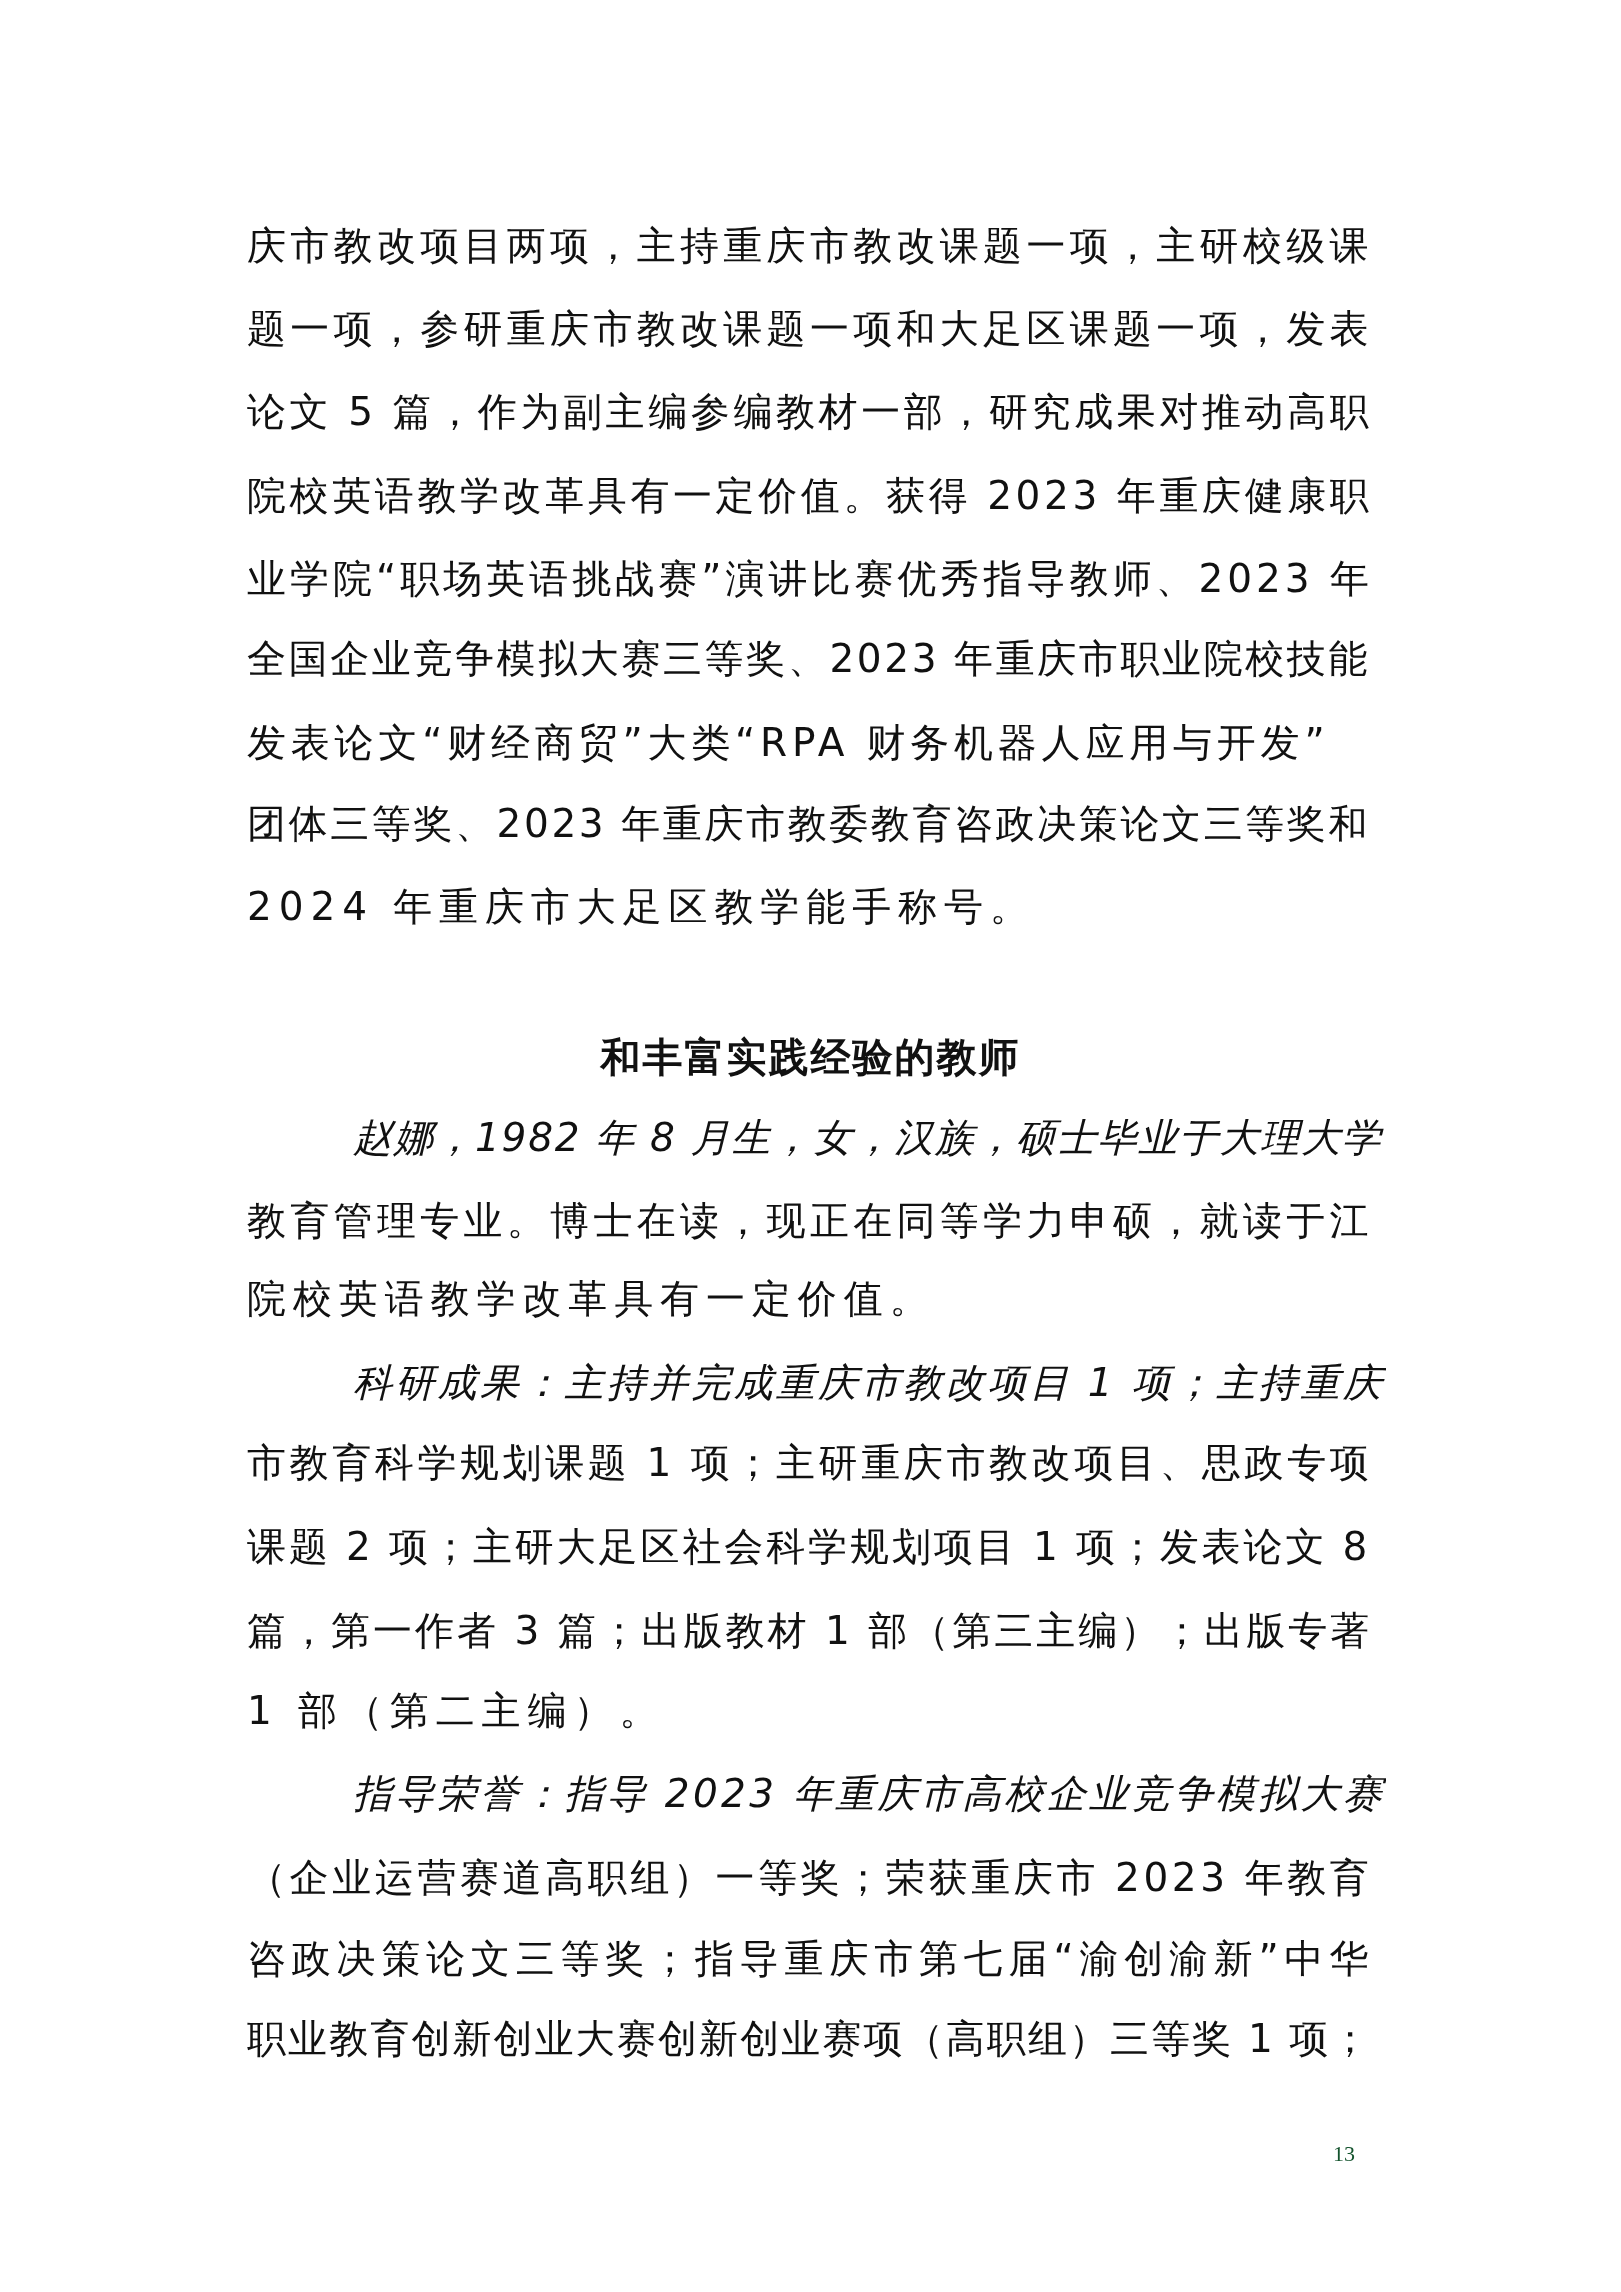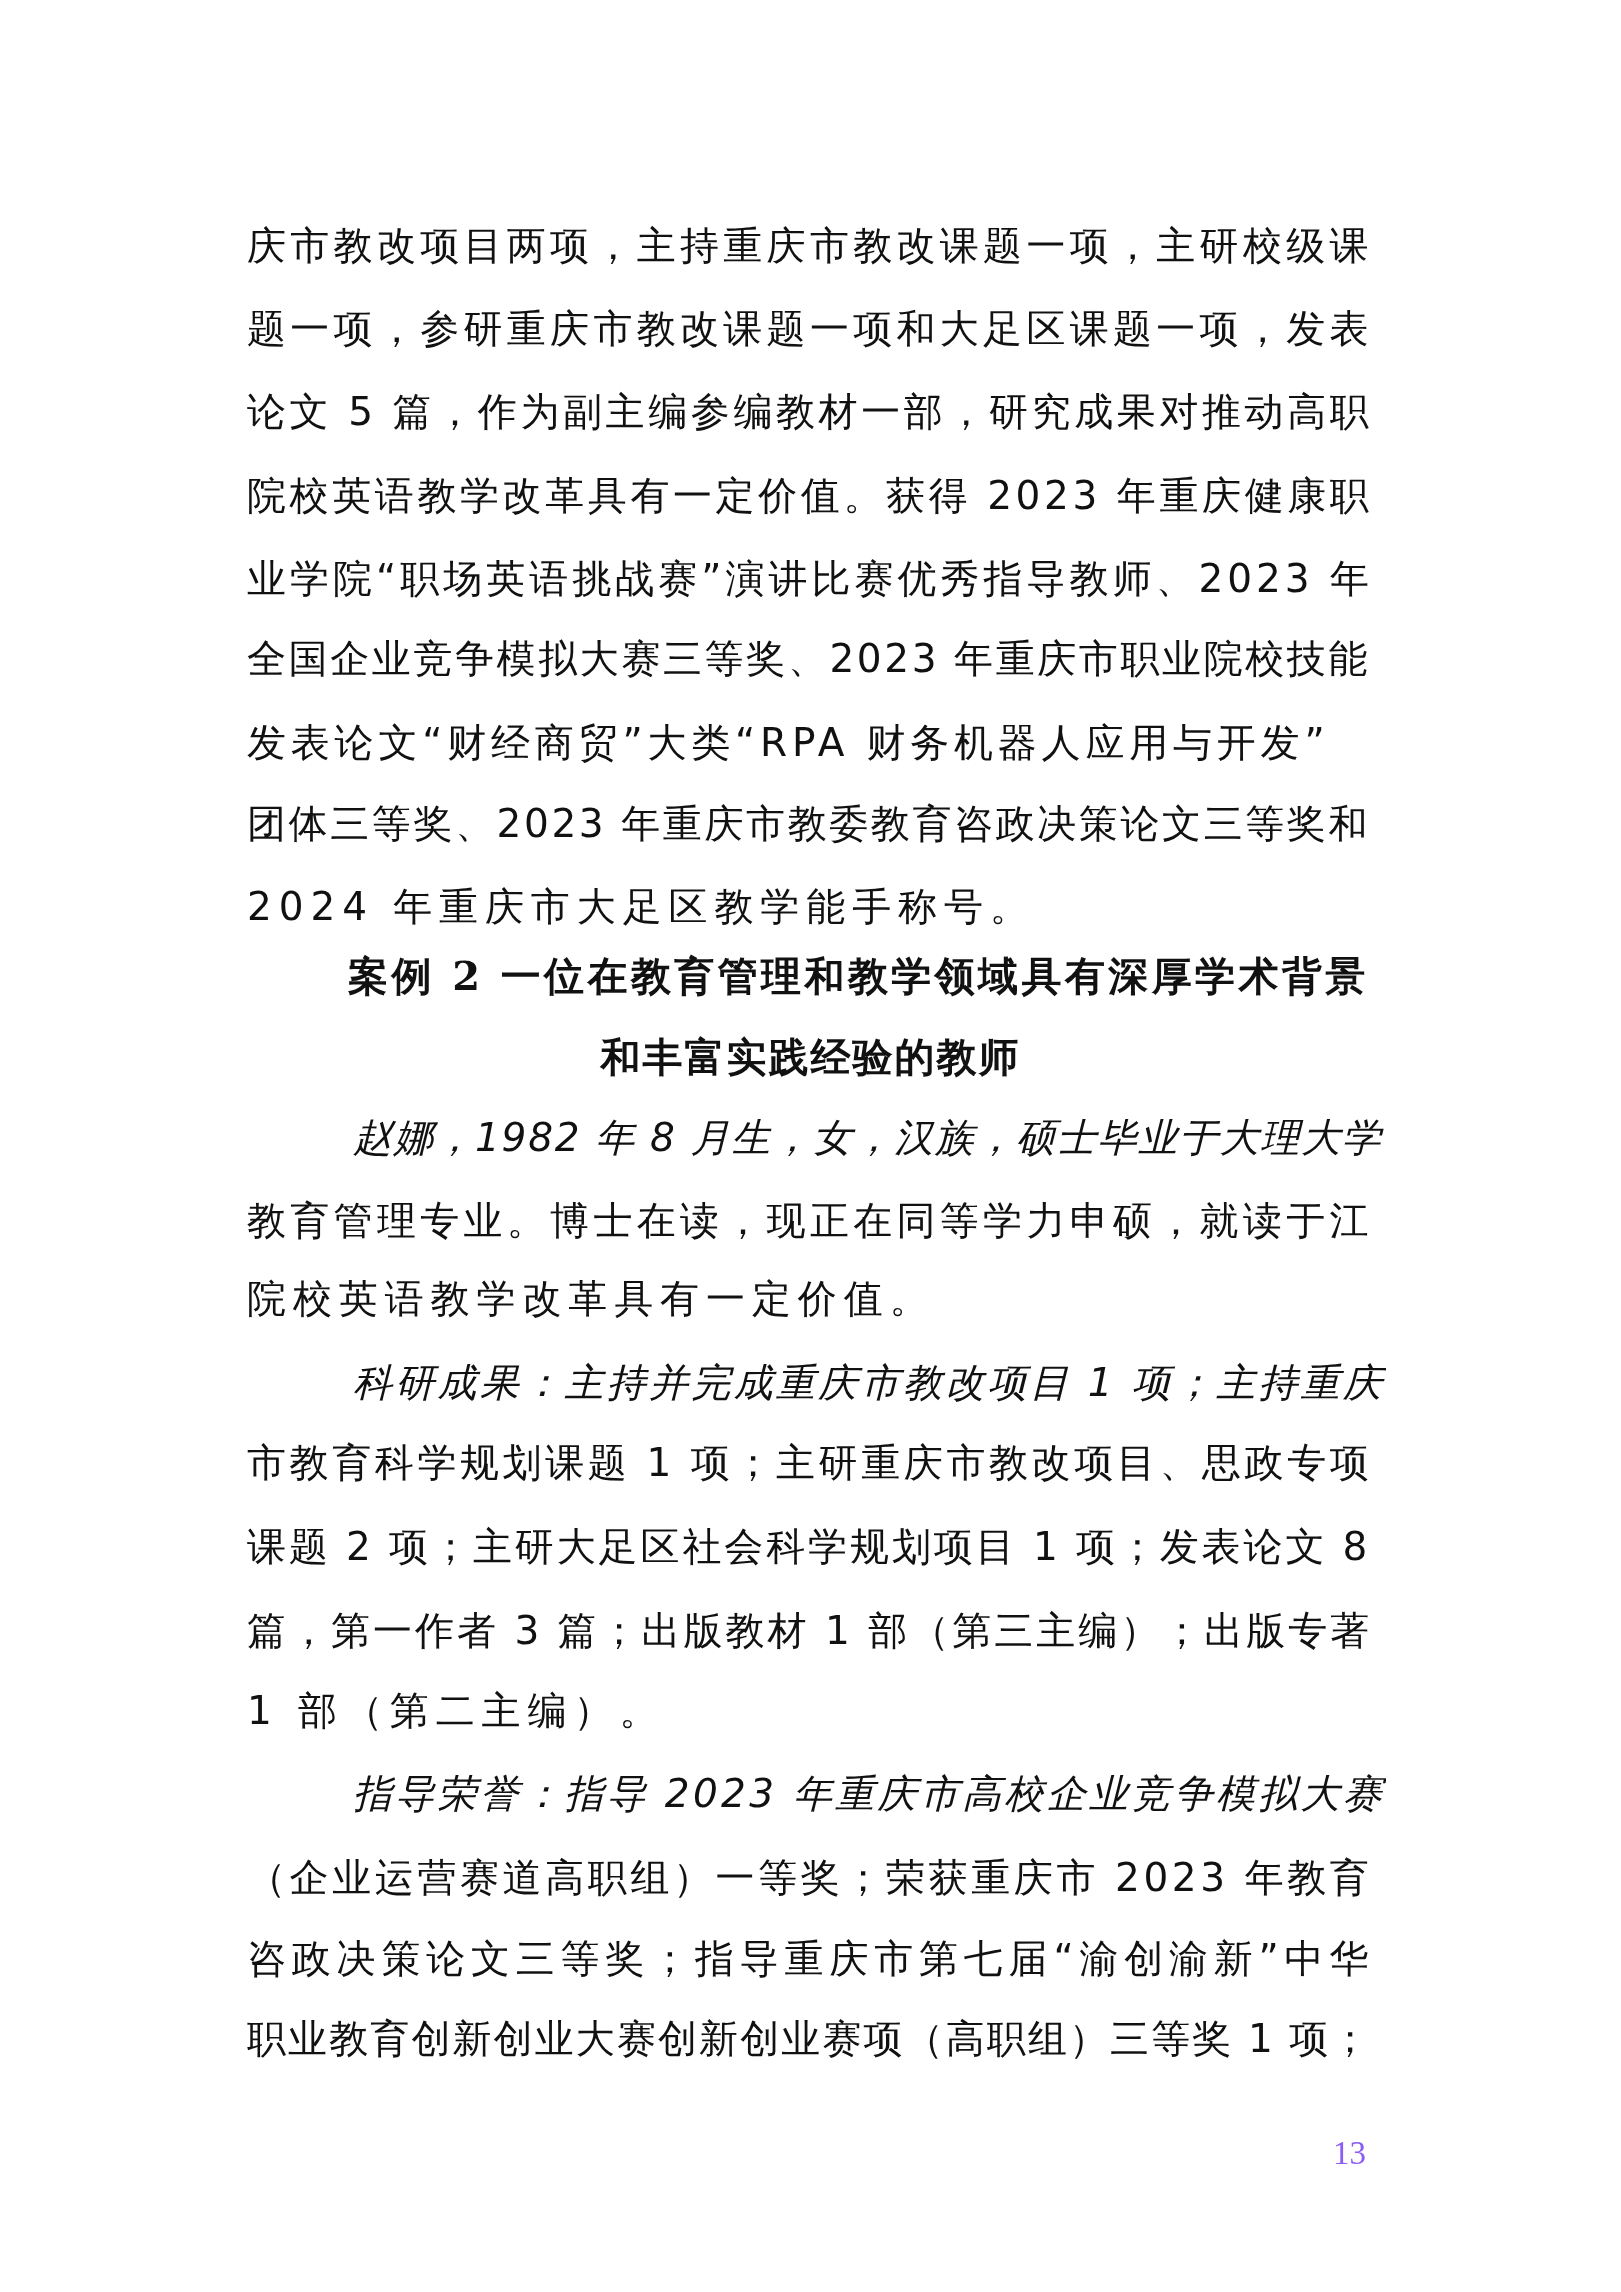--- a/index.html
+++ b/index.html
@@ -70,43 +70,42 @@
     }
     .heading.h2 {
       text-align: center;
       letter-spacing: 2px;
     }
     .page-number {
       position: absolute;
       left: 1333px;
       top: 2132px;
       font-family: "Liberation Serif", "DejaVu Serif", serif;
-      font-size: 33px;
+      font-size: 22px;
       line-height: 43px;
-      color: #8b5cf6;
+      color: #14532d;
     }
   </style>
 </head>
 <body>
 
 <div class="page">
 
   <section>
     <div class="line full" style="top:218px"><span style="display: inline-block; white-space: nowrap; letter-spacing: 4.3px; margin-right: -4.3px;">庆市教改项目两项，主持重庆市教改课题一项，主研校级课</span></div>
     <div class="line full" style="top:301px"><span style="display: inline-block; white-space: nowrap; letter-spacing: 4.3px; margin-right: -4.3px;">题一项，参研重庆市教改课题一项和大足区课题一项，发表</span></div>
     <div class="line full" style="top:384px"><span style="display: inline-block; white-space: nowrap; letter-spacing: 3.6px; margin-right: -3.6px;">论文 5 篇，作为副主编参编教材一部，研究成果对推动高职</span></div>
     <div class="line full" style="top:468px"><span style="display: inline-block; white-space: nowrap; letter-spacing: 3.6px; margin-right: -3.6px;">院校英语教学改革具有一定价值。获得 2023 年重庆健康职</span></div>
     <div class="line full" style="top:551px"><span style="display: inline-block; white-space: nowrap; letter-spacing: 4px; margin-right: -4px;">业学院“职场英语挑战赛”演讲比赛优秀指导教师、2023 年</span></div>
     <div class="line full" style="top:631px"><span style="display: inline-block; white-space: nowrap; letter-spacing: 2.6px; margin-right: -2.6px;">全国企业竞争模拟大赛三等奖、2023 年重庆市职业院校技能</span></div>
     <div class="line full" style="top:715px"><span style="display: inline-block; white-space: nowrap; letter-spacing: 4.8px; margin-right: -4.8px;">发表论文“财经商贸”大类“RPA 财务机器人应用与开发”</span></div>
     <div class="line full" style="top:796px"><span style="display: inline-block; white-space: nowrap; letter-spacing: 2.6px; margin-right: -2.6px;">团体三等奖、2023 年重庆市教委教育咨政决策论文三等奖和</span></div>
     <div class="line last" style="top:879px">2024 年重庆市大足区教学能手称号。</div>
   </section>
 
-  <h2 class="heading h1" style="top:946px; margin:0;"><span style="display: inline-block; white-space: nowrap; letter-spacing: 3.4px; margin-right: -3.4px;">案例 2 一位在教育管理和教学领域具有深厚学术背景</span></h2>
   <h2 class="heading h2" style="top:1027px; margin:0;">和丰富实践经验的教师</h2>
 
   <section>
     <div class="line full indent" style="top:1110px"><span style="display: inline-block; white-space: nowrap; letter-spacing: 1.7px; margin-right: -1.7px;">赵娜，1982 年 8 月生，女，汉族，硕士毕业于大理大学</span></div>
     <div class="line full" style="top:1193px"><span style="display: inline-block; white-space: nowrap; letter-spacing: 4.3px; margin-right: -4.3px;">教育管理专业。博士在读，现正在同等学力申硕，就读于江</span></div>
     <div class="line last" style="top:1271px">院校英语教学改革具有一定价值。</div>
   </section>
 
   <section>
     <div class="line full indent" style="top:1355px"><span style="display: inline-block; white-space: nowrap; letter-spacing: 3.3px; margin-right: -3.3px;">科研成果：主持并完成重庆市教改项目 1 项；主持重庆</span></div>

